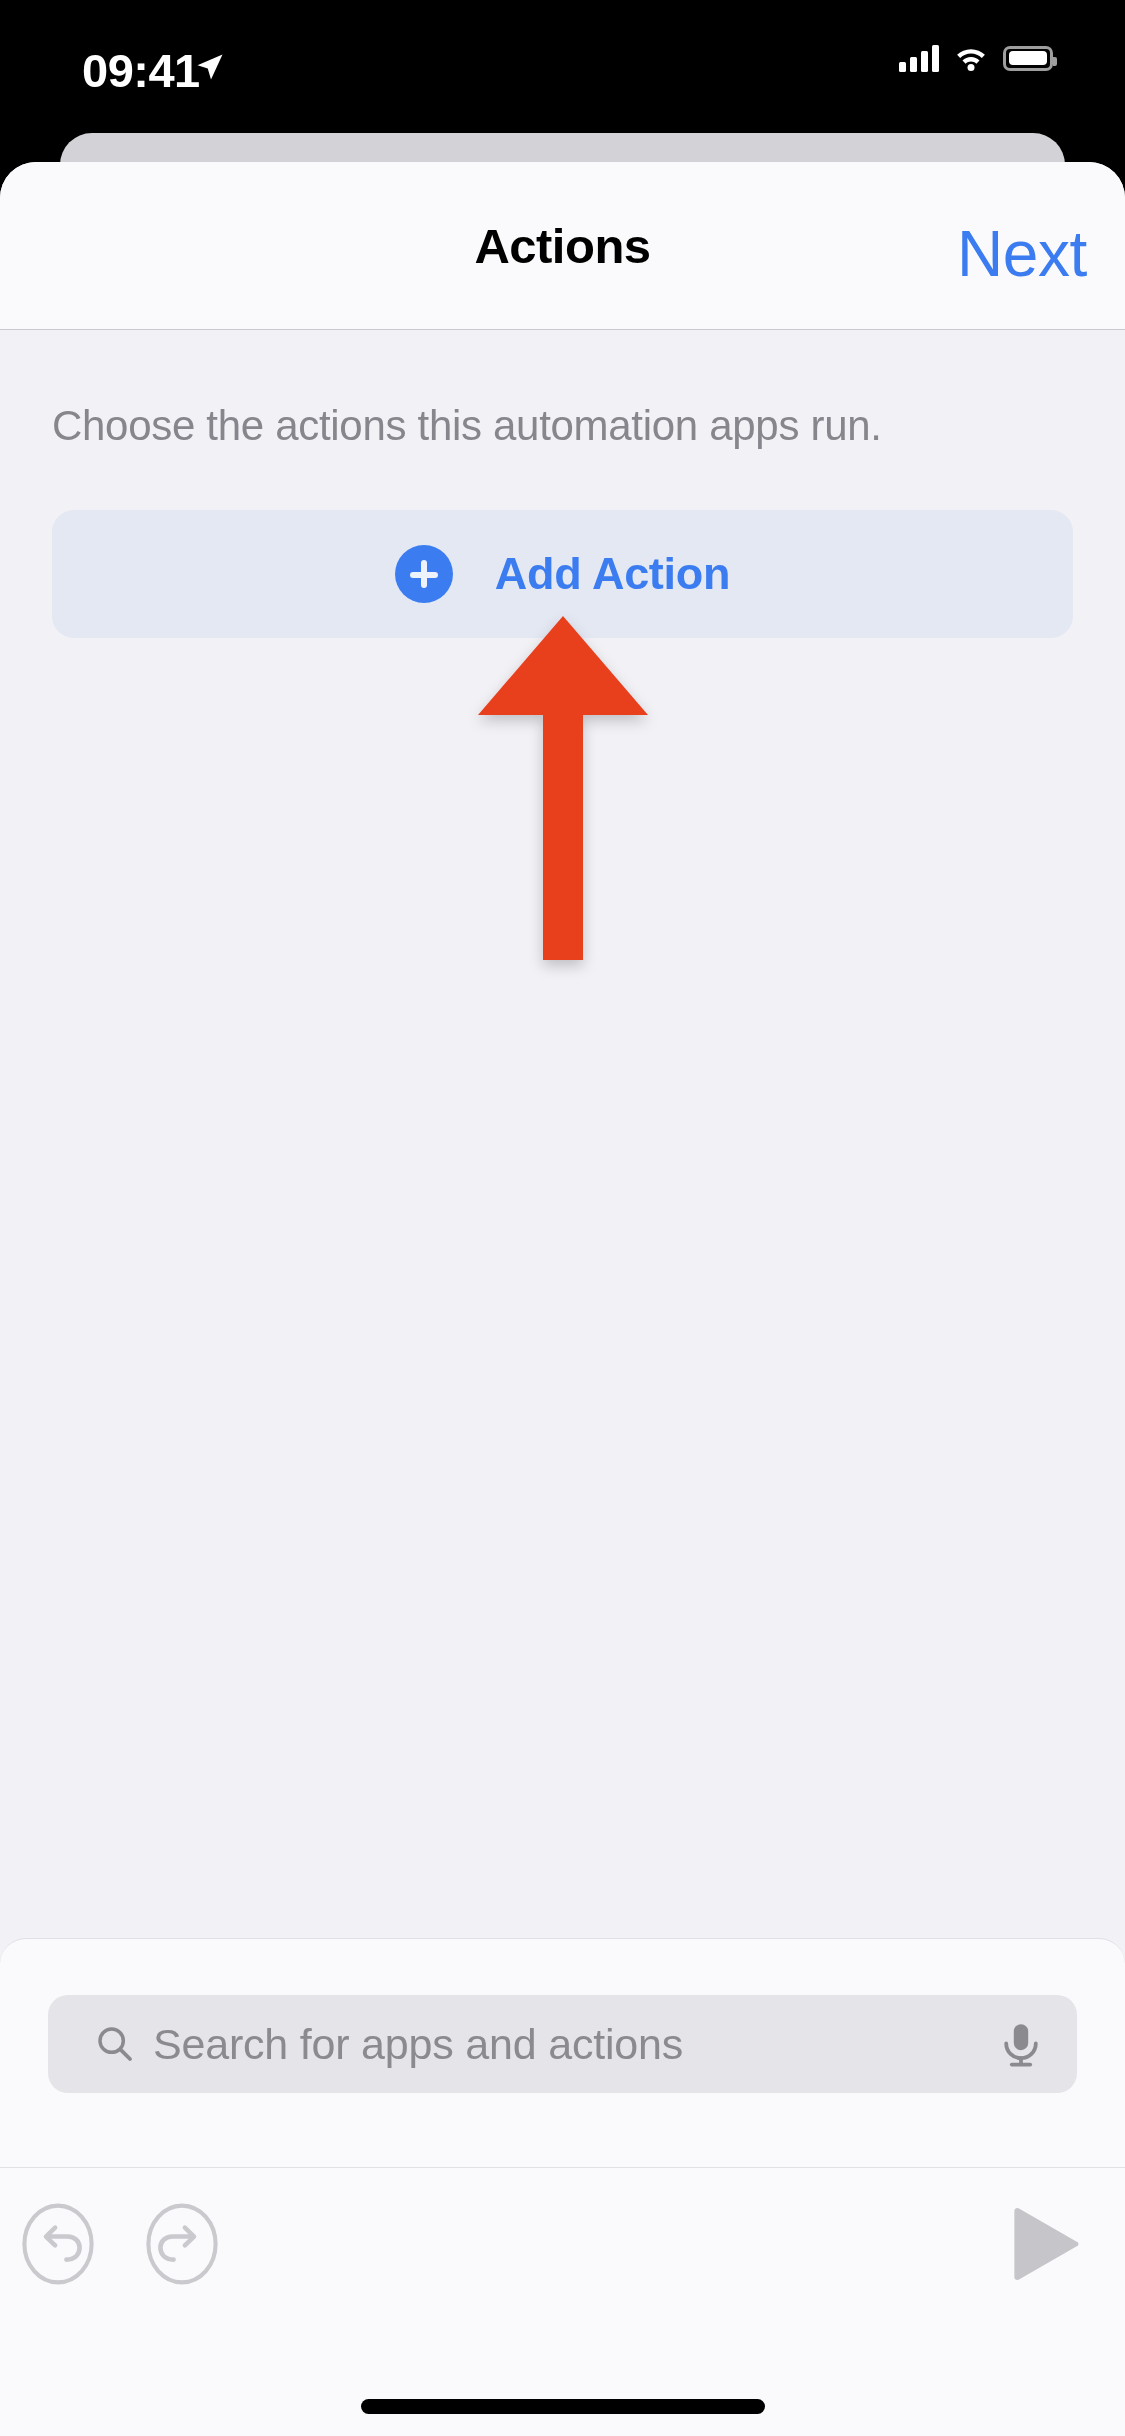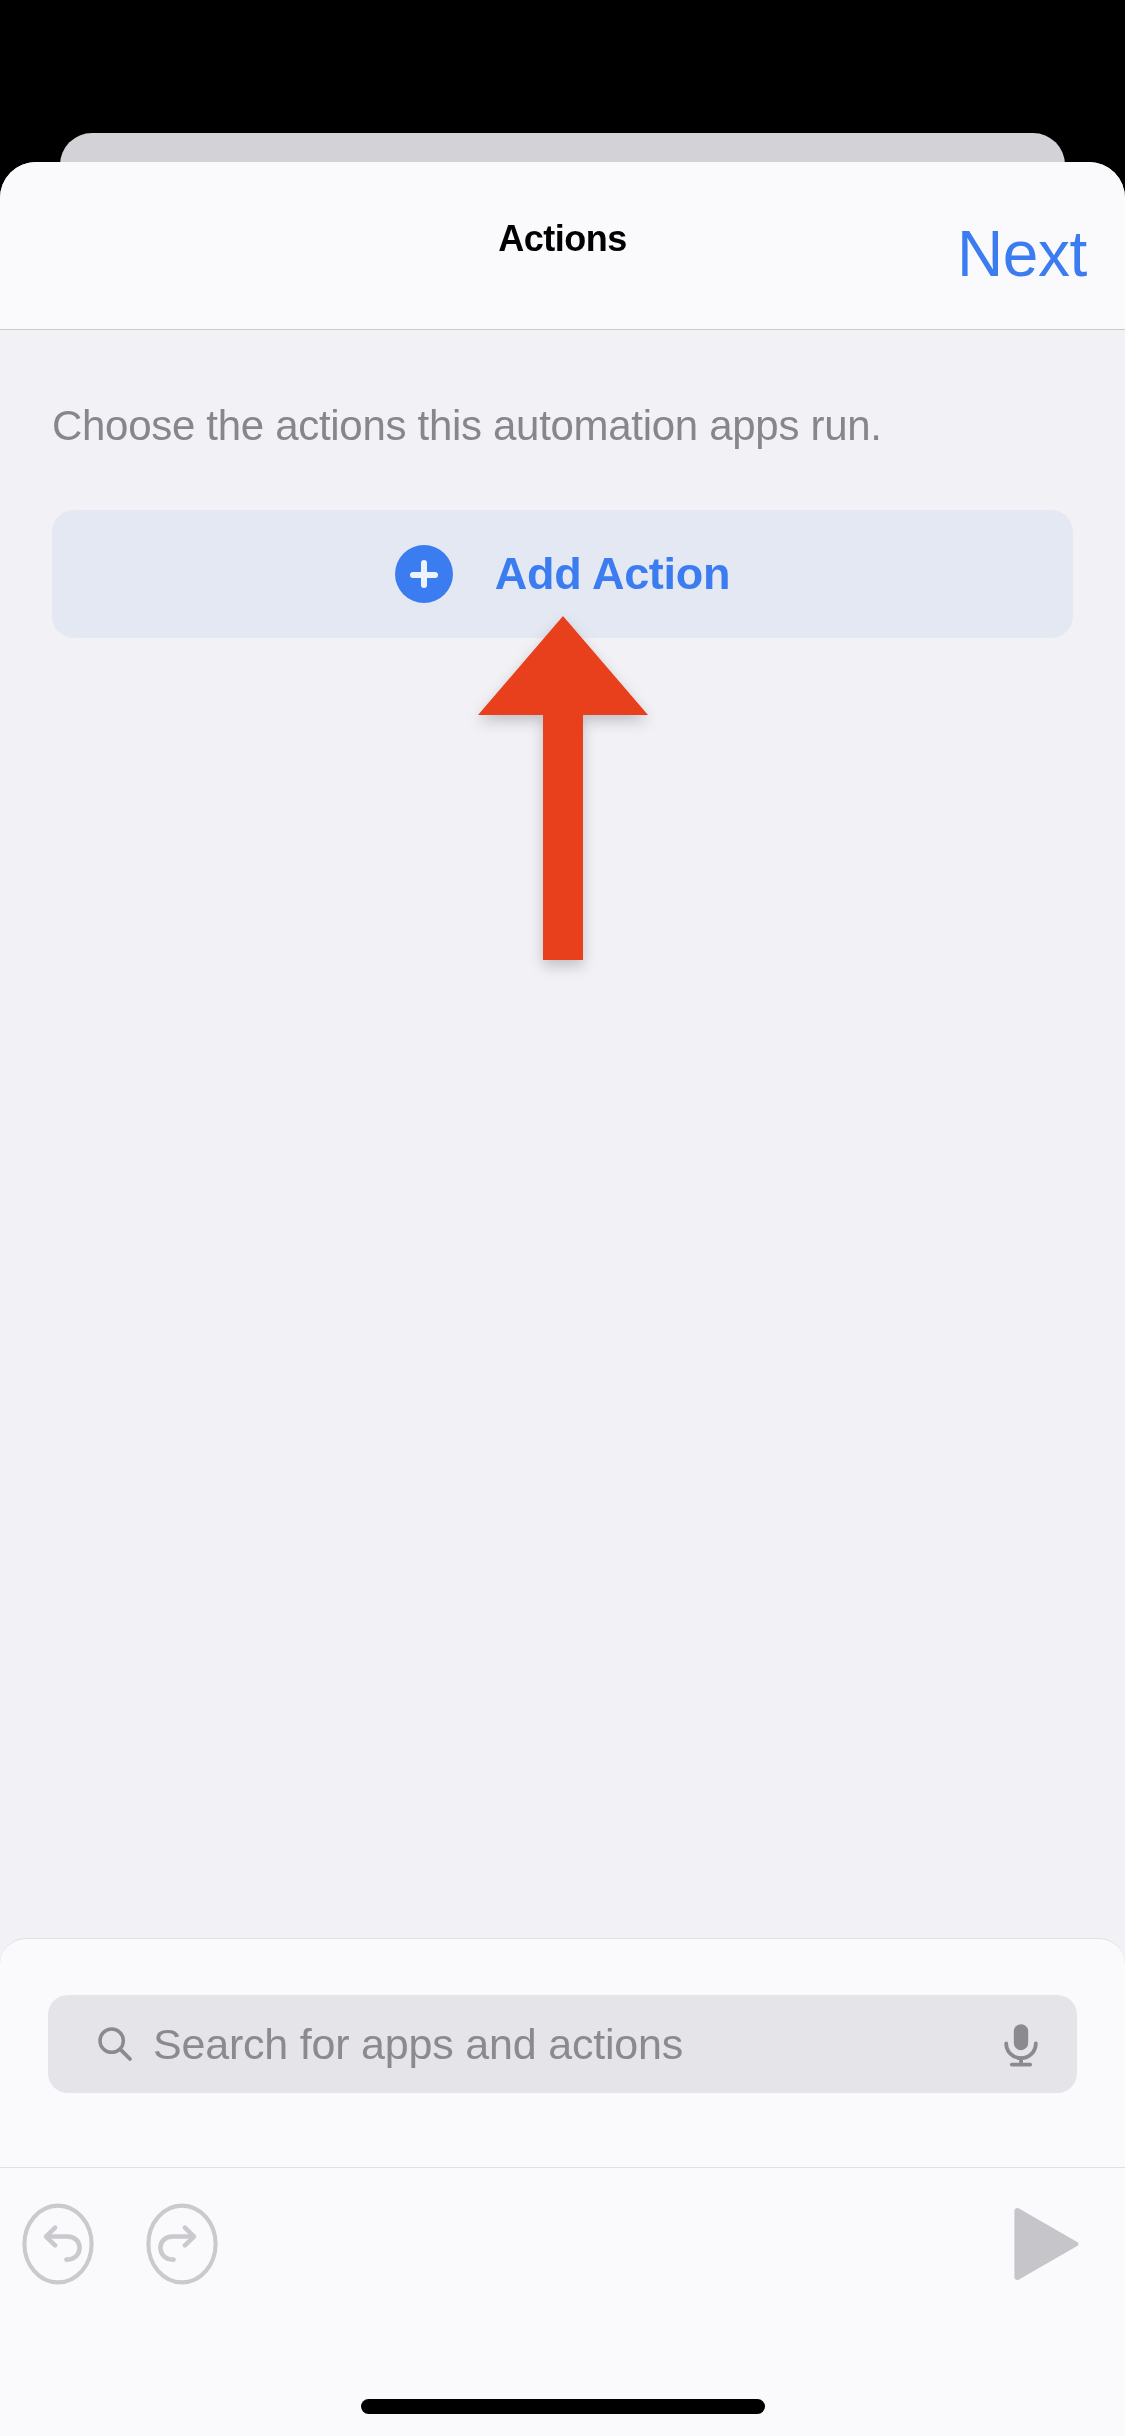--- a/index.html
+++ b/index.html
@@ -26,21 +26,21 @@
                  background:#d2d2d7; border-radius:32px 32px 0 0; z-index:5; }
   .sheet { position:absolute; left:0; top:162px; width:1125px; height:2274px;
            background:#fafafc; border-radius:36px 36px 0 0; z-index:10; overflow:hidden; }
 
   
   .navbar { position:absolute; left:0; top:0; width:1125px; height:168px; background:#fafafc; }
   .navbar::after { content:""; position:absolute; left:0; bottom:0; width:100%; height:1.5px; background:#c9c9ce; }
   .nav-back { position:absolute; left:26px; top:47px; display:flex; align-items:center; gap:8px; height:72px; padding:0 10px; cursor:pointer; }
   .chev { width:26px; height:44px; }
   .nav-back-label { font-size:49px; color:#3b7df0; letter-spacing:-0.4px; }
-  .nav-title { position:absolute; left:0; top:56px; width:100%; text-align:center; font-size:36px; font-weight:700; color:#000; letter-spacing:-0.5px; }
+  .nav-title { position:absolute; left:0; top:56px; width:100%; text-align:center; font-size:49px; font-weight:700; color:#000; letter-spacing:-0.5px; }
   .nav-next { position:absolute; right:38px; top:55px; font-size:64px; color:#3b7df0; letter-spacing:-0.4px; cursor:pointer; }
 
   
   .content { position:absolute; left:0; top:168px; width:1125px; bottom:0; background:#f1f1f6; }
   .subtitle { position:absolute; left:52px; top:72px; font-size:42px; color:#86868c; letter-spacing:-0.3px; }
   .add-action { position:absolute; left:52px; top:180px; width:1021px; height:128px;
                 background:#e4e8f3; border-radius:22px; display:flex; align-items:center; justify-content:center; gap:42px; cursor:pointer; }
   .plus-circle { width:58px; height:58px; border-radius:50%; background:#3b7df0; position:relative; flex:none; }
   .plus-circle::before, .plus-circle::after { content:""; position:absolute; background:#eef3fb; border-radius:3px; }
   .plus-circle::before { left:15px; right:15px; top:26.5px; height:6px; }
@@ -64,20 +64,43 @@
   .toolbar { position:absolute; left:0; bottom:0; width:1125px; height:268px; background:#fafafc; }
   .tb-btn { position:absolute; top:28px; width:96px; height:96px; cursor:pointer; }
   .tb-undo { left:10px; } .tb-redo { left:134px; } .tb-play { right:38px; top:32px; width:80px; height:88px; }
   .home-ind { position:absolute; left:50%; transform:translateX(-50%); bottom:22px; width:404px; height:15px; background:#000; border-radius:8px; }
 </style>
 </head>
 <body>
 
 <div id="screen">
 
+  <div class="statusbar">
+    <div class="sb-time">09:41</div>
+    <svg class="sb-loc" viewBox="0 0 24 24">
+      <path d="M22 2 L2 10.5 L10.2 13.1 L12.8 22 Z" fill="#fff"></path>
+    </svg>
+    <div class="sb-right">
+      <div class="sig">
+          <i></i>
+          <i></i>
+          <i></i>
+          <i></i>
+        </div>
+      <svg width="36" height="28" viewBox="0 0 36 28">
+        <path d="M18 5.2c5.4 0 10.3 2.1 13.9 5.5l-3.1 3.3C25.9 11.2 22.1 9.6 18 9.6s-7.9 1.6-10.8 4.4L4.1 10.7C7.7 7.3 12.6 5.2 18 5.2z" fill="#fff"></path>
+        <path d="M18 13.1c3.3 0 6.3 1.3 8.5 3.4l-3.1 3.3c-1.4-1.4-3.3-2.2-5.4-2.2s-4 .8-5.4 2.2l-3.1-3.3c2.2-2.1 5.2-3.4 8.5-3.4z" fill="#fff"></path>
+        <circle cx="18" cy="23.4" r="3.5" fill="#fff"></circle>
+      </svg>
+      <div class="batt">
+        <div class="fill"></div>
+          <div class="tip"></div>
+      </div>
+    </div>
+  </div>
 
   <div class="card-behind"></div>
 
   <div class="sheet">
 
     <div class="navbar">
       <div class="nav-title">Actions</div>
       <div class="nav-next">Next</div>
     </div>
 

